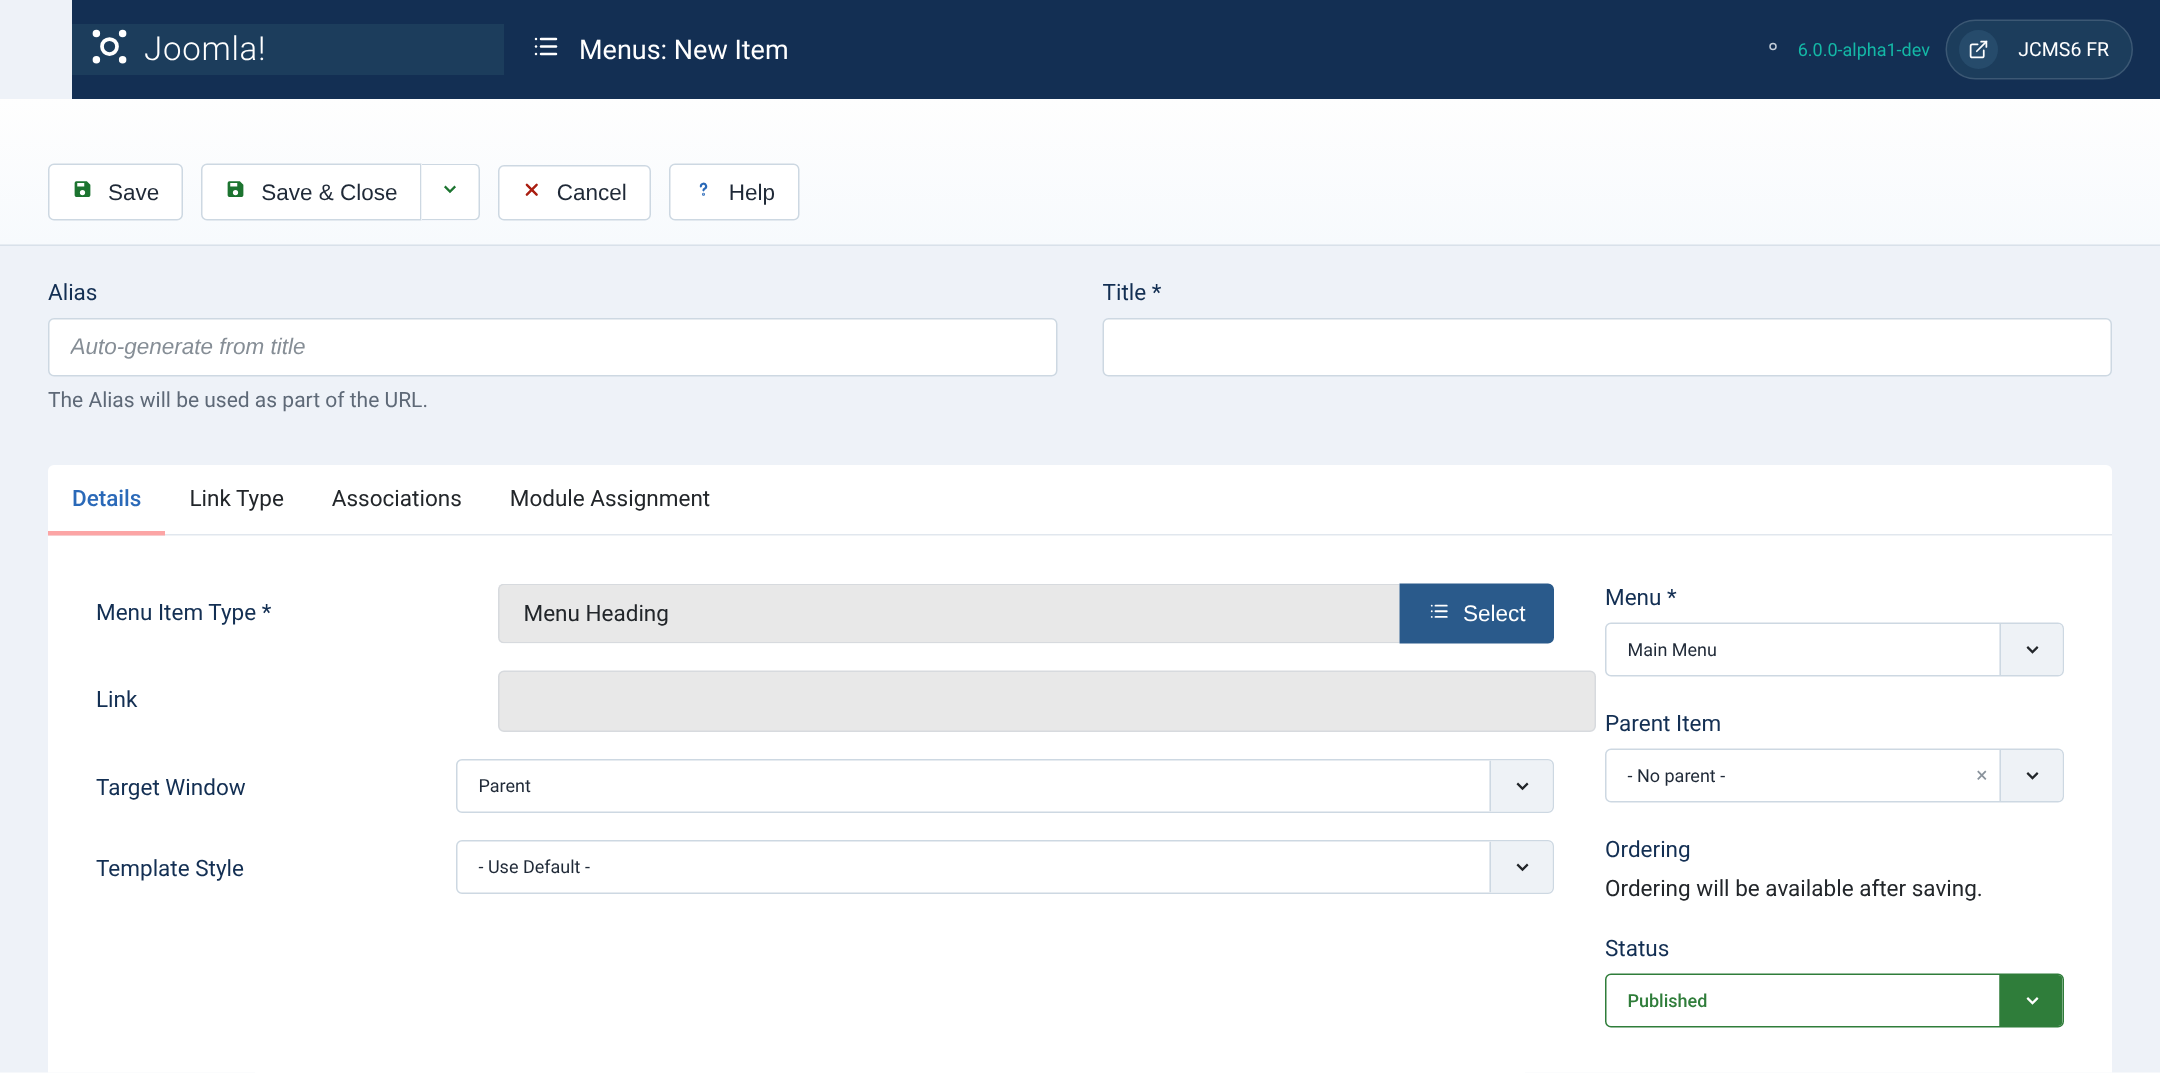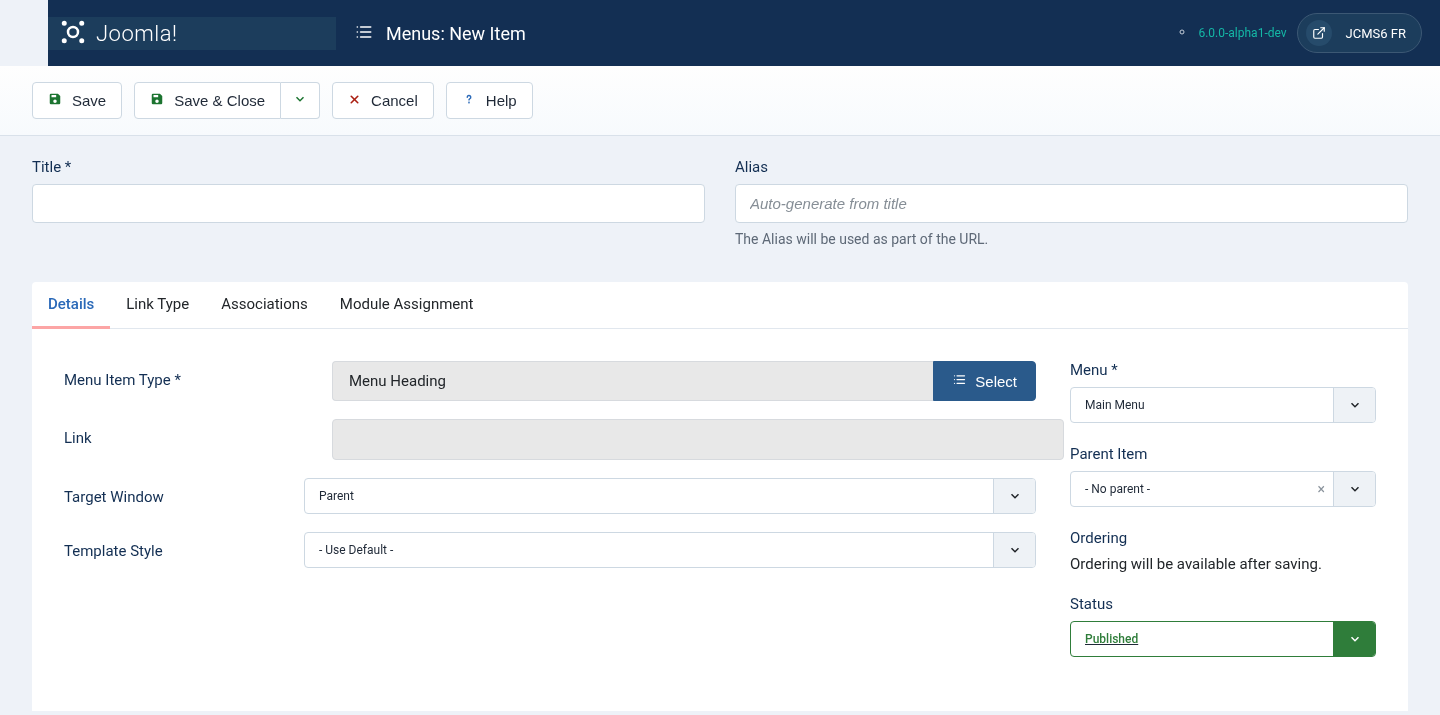--- a/index.html
+++ b/index.html
@@ -80,20 +80,21 @@
   display: inline-flex;
   align-items: flex-end;
   gap: 10px;
   border: 1px solid #cdd8e2;
   border-radius: 4px;
   padding: 9px 15px;
   font-size: 15px;
   background: #fff;
   cursor: pointer;
   color: #1f2937;
+  margin-top: 27px;
 }
 .btn + .btn { margin-left: 12px; }
 .btn-group { display: inline-flex; margin-left: 12px; }
 .btn-group .btn { margin-left: 0; border-radius: 0; }
 .btn-group .btn:first-child { border-top-left-radius: 4px; border-bottom-left-radius: 4px; }
 .btn-group .btn:last-child { border-top-right-radius: 4px; border-bottom-right-radius: 4px; border-left: 0; }
 .dropdown-caret { padding: 9px 12px; }
 .toolbar-right { margin-left: auto; }
 .icon-save { color: #1c7430; }
 .icon-cancel { color: #aa1f12; }
@@ -204,21 +205,21 @@
   padding: 10px 14px;
   font-size: 12px;
 }
 .select-caret {
   width: 42px;
   display: flex;
   align-items: center;
   justify-content: center;
   border-left: 1px solid #cdd8e2;
 }
-.select-wrap.status { border-color: #2f7d3a; text-decoration: underline; }
+.select-wrap.status { border-color: #2f7d3a; }
 .select-wrap.status .select-value { color: #2f7d3a; font-weight: 500; }
 .select-wrap.status .select-caret { background: #2f7d3a; color: #fff; border-left-color: #2f7d3a; }
 
 .side-field { margin-bottom: 22px; }
 .side-field .label { margin-bottom: 8px; }
 .parent-select .select-clear {
   color: #8a939c;
   padding: 0 8px;
   display: flex;
   align-items: center;
@@ -315,27 +316,27 @@
           <path d="M9 9a3 3 0 1 1 4.2 2.7c-.9.4-1.2 1-1.2 1.8"></path>
           <circle cx="12" cy="18" r="0.5" fill="currentColor"></circle>
         </svg>
     </span>
     <span>Help</span>
   </button>
 </div>
 
 <div class="form-header">
   <div class="field">
-    <label class="label">Title *</label>
-    <input type="text" class="input" value="" style="">
-  </div>
-  <div class="field">
     <label class="label">Alias</label>
     <input type="text" class="input" placeholder="Auto-generate from title" style="">
     <div class="help-text">The Alias will be used as part of the URL.</div>
+  </div>
+  <div class="field">
+    <label class="label">Title *</label>
+    <input type="text" class="input" value="" style="">
   </div>
 </div>
 
 <div class="tab-container">
   <div class="tabs">
     <div class="tab active">Details</div>
     <div class="tab">Link Type</div>
     <div class="tab">Associations</div>
     <div class="tab">Module Assignment</div>
   </div>

